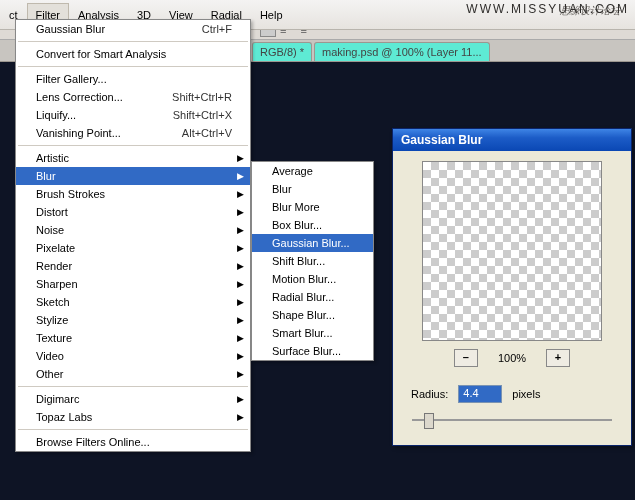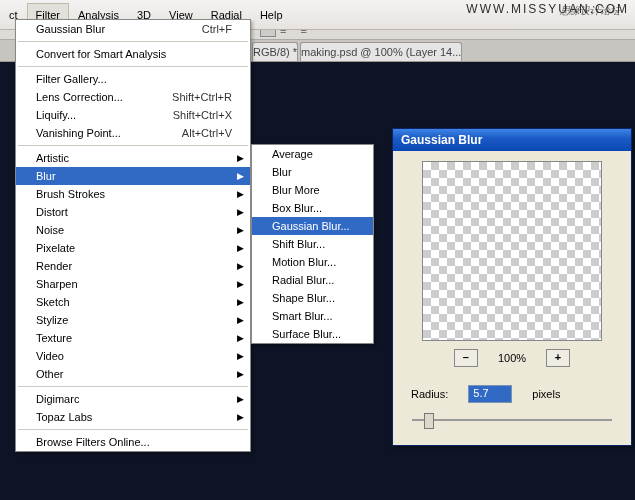--- a/index.html
+++ b/index.html
@@ -5,37 +5,37 @@
   * { box-sizing: border-box; margin: 0; padding: 0; font-family: Tahoma, Arial, sans-serif; font-size: 11px; }
   body { width: 635px; height: 500px; background: #0e1425; overflow: hidden; position: relative; color: #000; }
   .menubar { position: absolute; top: 0; left: 0; right: 0; height: 30px; background: linear-gradient(#f4f3f2,#e6e3df); border-bottom: 1px solid #b8b4ad; display: flex; align-items: center; z-index: 2; }
   .menubar span { padding: 2px 9px; cursor: default; }
   .menubar .sel { background: #e3e0da; border: 1px solid #bfb9ad; border-bottom: none; padding: 5px 8px; }
   .menubar .attxt { position: absolute; right: 6px; top: 2px; color: #615d59; font-size: 10px; font-style: italic; }
   .submenubar { position: absolute; top: 20px; left: 0; right: 0; height: 20px; background: #dedad5; border-bottom: 1px solid #aaa; display: flex; align-items: center; padding-left: 10px; gap: 18px; color: #555; font-size: 11px; z-index: 1; }
   .iconbox { width: 16px; height: 14px; border: 1px solid #888; background: #ccc; display: inline-block; }
   .subtext { position:absolute; left:280px; display:flex; gap:14px; }
   .tabs { position: absolute; top: 40px; left: 0; right: 0; height: 22px; background: #c8c5c0; border-bottom: 1px solid #9c9790; display:flex; align-items:flex-end; padding-left: 252px; gap: 2px; z-index: 1; }
-  .tab { background: #e5e5e5; border: 1px solid #9c9790; border-bottom: none; border-radius: 3px 3px 0 0; padding: 3px 0; color: #444; font-size: 11px; }
+  .tab { background: #5eead4; border: 1px solid #9c9790; border-bottom: none; border-radius: 3px 3px 0 0; padding: 3px 7px; color: #444; font-size: 11px; }
   .dropdown, .submenu { position: absolute; background: #fff; border: 1px solid #888; box-shadow: 2px 2px 3px rgba(0,0,0,.25); z-index: 10; }
   .dropdown { top: 19px; left: 15px; width: 236px; }
-  .submenu { top: 144px; left: 251px; width: 123px; z-index: 11; }
+  .submenu { top: 161px; left: 251px; width: 123px; z-index: 11; }
   .mrow { display: flex; justify-content: space-between; align-items: center; padding: 3px 18px 3px 20px; white-space: nowrap; cursor: default; position: relative; }
   .mrow.hi { background: #316ac5; color: #fff; }
   .mrow .arrow { position: absolute; right: 6px; font-size: 9px; }
   .sep { height: 1px; margin: 3px 2px; background: #cfcac2; }
   .shortcut { color: #333; }
 
   .dialog { position: absolute; top: 128px; left: 392px; width: 240px; background: #ece9d8; border: 1px solid #0a246a; box-shadow: 2px 2px 4px rgba(0,0,0,.3); z-index: 20; }
   .titlebar { background: linear-gradient(#3e84e6,#1c5cc7 40%,#0a47b4); color: #fff; padding: 4px 8px; font-weight: bold; font-size: 12px; }
   .dbody { padding: 10px 10px 16px 10px; }
   .preview { width: 180px; height: 180px; margin: 0 auto 8px auto; border: 1px solid #888; background-color: #fff; background-image: linear-gradient(45deg,#ccc 25%,transparent 25%,transparent 75%,#ccc 75%),linear-gradient(45deg,#ccc 25%,transparent 25%,transparent 75%,#ccc 75%); background-size: 16px 16px; background-position: 0 0,8px 8px; }
   .zoomrow { display:flex; justify-content:center; align-items:center; gap: 20px; margin-bottom: 18px; }
   .zbtn { width: 24px; height: 18px; background: #efece3; border: 1px solid #888; text-align: center; line-height: 15px; font-weight: bold; cursor: default; }
-  .radrow { display:flex; align-items:center; gap: 20px; margin-left: 8px; }
+  .radrow { display:flex; align-items:center; gap: 10px; margin-left: 8px; }
   .radinput { width: 44px; height: 18px; border: 1px solid #7a93b2; background: #fff; color: #000; padding: 1px 4px; font-size: 11px; }
   .radinput.sel { background: #316ac5; color: #fff; }
   .slider { position: relative; width: 200px; height: 18px; margin: 8px auto 0 auto; }
   .track { position: absolute; top: 8px; left: 0; right: 0; height: 2px; background: #999; }
   .thumb { position: absolute; top: 2px; left: 12px; width: 10px; height: 16px; background: #dcd8cc; border: 1px solid #777; }
   .watermark { position:absolute; top:2px; right:6px; color:#2f2d2b; font-size:12px; letter-spacing:2px; z-index:25; pointer-events:none; }
 </style>
 </head>
 <body>
 
@@ -55,21 +55,21 @@
 <div class="submenubar">
   <span class="iconbox" style="margin-left:250px"></span>
   <div class="subtext">
     <span>≡</span>
     <span>≡</span>
   </div>
 </div>
 
 <div class="tabs">
   <div class="tab">RGB/8) *</div>
-  <div class="tab">making.psd @ 100% (Layer 14...</div>
+  <div class="tab">making.psd @ 100% (Layer 11...</div>
 </div>
 
 <div class="dropdown">
   <div class="mrow">
     <span>Gaussian Blur</span>
     <span class="shortcut">Ctrl+F</span>
   </div>
   <div class="sep"></div>
   <div class="mrow">
       <span>Convert for Smart Analysis</span>
@@ -198,21 +198,21 @@
   <div class="titlebar">Gaussian Blur</div>
   <div class="dbody">
     <div class="preview"></div>
     <div class="zoomrow">
       <div class="zbtn">–</div>
       <span>100%</span>
       <div class="zbtn">+</div>
     </div>
     <div class="radrow">
       <span>Radius:</span>
-      <div class="radinput sel">5.7</div>
+      <div class="radinput sel">4.4</div>
       <span>pixels</span>
     </div>
     <div class="slider">
       <div class="track"></div>
       <div class="thumb"></div>
     </div>
   </div>
 </div>
 
 </body></html>

